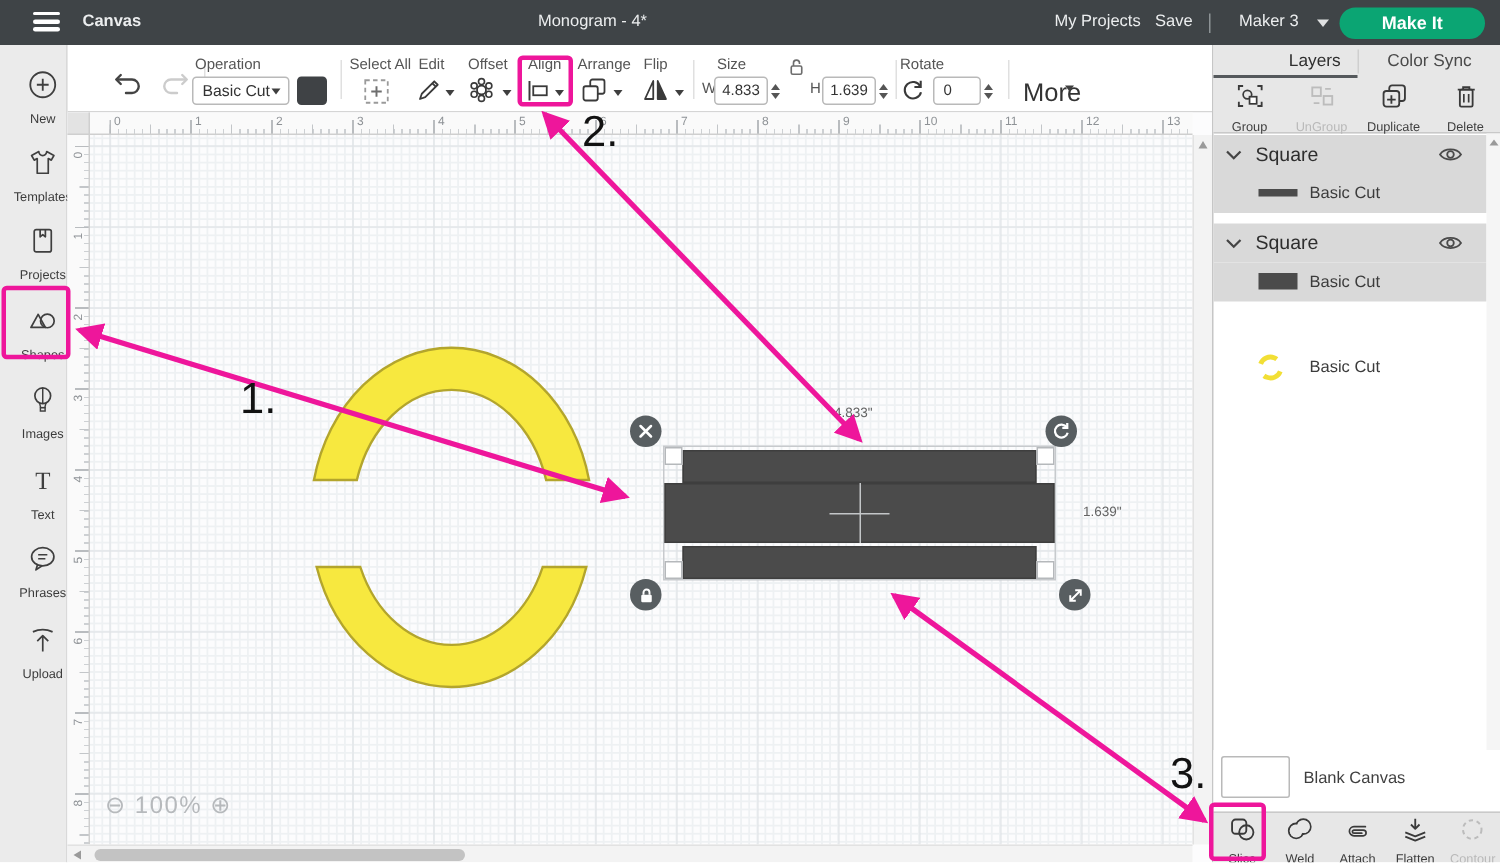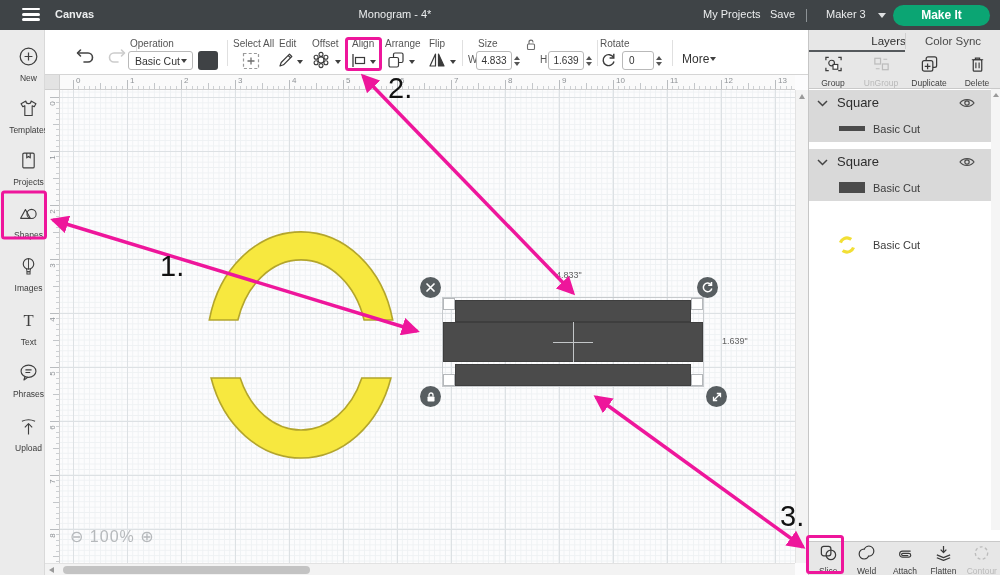--- a/index.html
+++ b/index.html
@@ -227,21 +227,21 @@
       <path d="M13.5 5.5 A5.5 5.5 0 1 0 14 9.5" fill="none" stroke="#3a3a3a" stroke-width="1.4"></path>
       <path d="M13.8 1.8 V6 H9.6" fill="none" stroke="#3a3a3a" stroke-width="1.4"></path>
     </svg>
     <input class="valbox" style="left: 577px; top: 21px; width: 32px; text-align: left; padding-left: 6px;" readonly="" value="0">
     <div class="stepper" style="left:610px;top:21px;">
         <div class="up"></div>
         <div class="dn"></div>
       </div>
     <div class="tdiv" style="left:627px;"></div>
 
-    <div class="tlabel" style="left:637px;top:22px;font-size:12px;color:#333;cursor:pointer;">More</div>
+    <div class="tlabel" style="left:637px;top:22px;font-size:17px;color:#333;cursor:pointer;">More</div>
     <div class="caret" style="position:absolute;left:665px;top:27px;"></div>
   </div>
 
   <div id="sidebar">
     <div class="side-item" style="top:16px;">
       <svg width="21" height="21" viewBox="0 0 24 24">
           <circle cx="12" cy="12" r="9.5" fill="none" stroke="#3f3f3f" stroke-width="1.4"></circle>
           <path d="M12 7.5 V16.5 M7.5 12 H16.5" stroke="#3f3f3f" stroke-width="1.4"></path>
         </svg>
       <div class="lbl">New</div>
@@ -380,21 +380,21 @@
   <div class="selbtn" style="left:706px;top:386px;">
     <svg width="12" height="12" viewBox="0 0 12 12">
         <path d="M2.5 9.5 L9.5 2.5 M2.5 5.8 V9.5 H6.2 M9.5 6.2 V2.5 H5.8" fill="none" stroke="#fff" stroke-width="1.3"></path>
       </svg>
   </div>
   <div class="dimlabel" style="left:556px;top:270px;">4.833"</div>
   <div class="dimlabel" style="left:722px;top:336px;">1.639"</div>
 
   <div id="rpanel">
     <div id="rtabs">
-      <div class="rtab" style="left:12px;color:#2f2f2f;padding-left:39px;">Layers</div>
+      <div class="rtab" style="left:0;color:#2f2f2f;padding-left:39px;">Layers</div>
       <div class="rtab" style="left:96px;">Color Sync</div>
       <div class="sep"></div>
       <div id="rtab-underline"></div>
     </div>
     <div id="ractions">
       <div class="raction" style="left:0;">
         <svg width="19" height="18" viewBox="0 0 20 18">
           <path d="M2 5 V2 H5 M15 2 H18 V5 M18 13 V16 H15 M5 16 H2 V13" fill="none" stroke="#3a3a3a" stroke-width="1.3"></path>
           <circle cx="8" cy="8" r="3" fill="none" stroke="#3a3a3a" stroke-width="1.2"></circle>
           <rect x="9.5" y="9.5" width="5" height="5" fill="#fff" stroke="#3a3a3a" stroke-width="1.2"></rect>
@@ -461,20 +461,24 @@
       <svg class="abs" style="left:28px;top:3px;" width="20" height="20" viewBox="0 0 20 20">
         <circle cx="10" cy="10" r="7" fill="none" stroke="#f2df35" stroke-width="3.2" stroke-dasharray="13 9" transform="rotate(200 10 10)"></circle>
       </svg>
       <div class="lsub">Basic Cut</div>
     </div>
 
     <div id="lpanel-scroll">
         <div class="up"></div>
       </div>
 
+    <div id="blankrow">
+      <div id="blank-swatch"></div>
+      <div id="blank-label">Blank Canvas</div>
+    </div>
 
     <div id="rtools">
       <div class="rtool">
         <svg width="19" height="18" viewBox="0 0 20 18">
           <rect x="2.5" y="2" width="10" height="10" rx="2.5" fill="none" stroke="#3a3a3a" stroke-width="1.3"></rect>
           <circle cx="12.5" cy="11" r="5" fill="none" stroke="#3a3a3a" stroke-width="1.3"></circle>
         </svg>
         <div class="lbl">Slice</div>
       </div>
       <div class="rtool">

